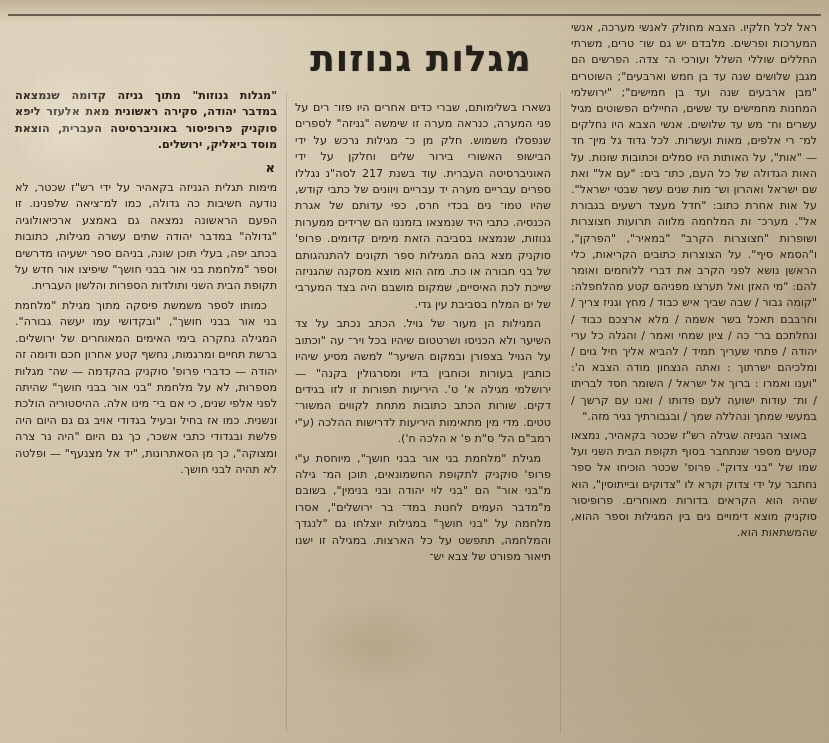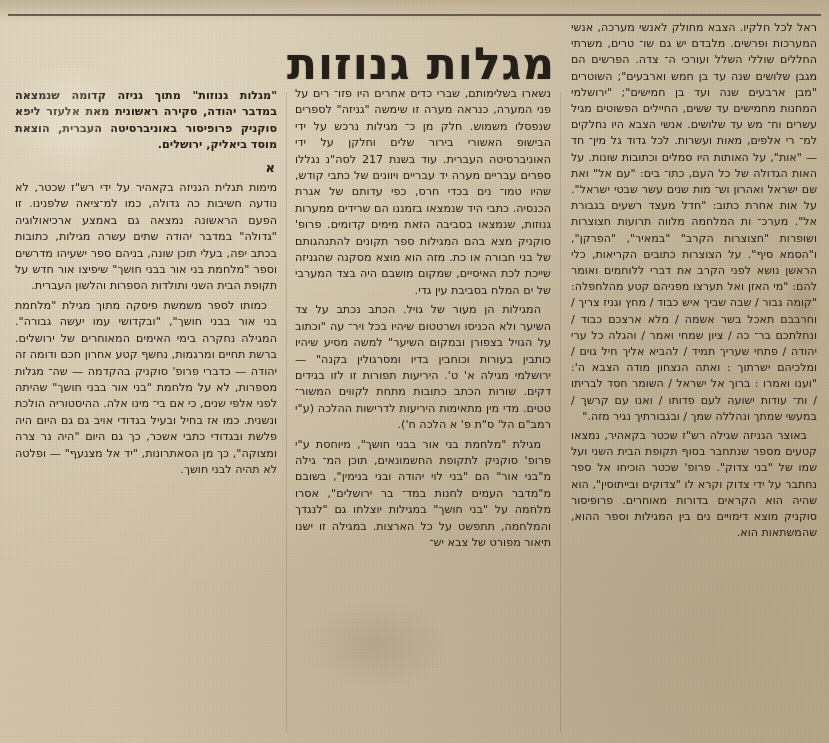--- a/index.html
+++ b/index.html
@@ -67,21 +67,21 @@
   }
 
   
   #headline {
     position: absolute;
     top: 38px;
     right: 258px;
     width: 300px;
     text-align: center;
     font-family: "DejaVu Sans", sans-serif;
-    font-size: 44px;
+    font-size: 36px;
     font-weight: bold;
     color: #241f19;
     letter-spacing: 1px;
     text-shadow: 0 0 1px rgba(40,32,22,.5);
   }
 
   
   .col {
     position: absolute;
     top: 96px;
@@ -94,21 +94,21 @@
     direction: rtl;
   }
   .col p {
     margin: 0 0 3px 0;
     text-indent: 10px;
   }
   .col p.noind { text-indent: 0; }
 
   
   #col-right { right: 12px; width: 246px; top: 20px; }
-  #col-mid   { right: 278px; width: 256px; top: 86px; }
+  #col-mid   { right: 278px; width: 256px; top: 100px; }
   #col-left  { right: 552px; width: 262px; top: 88px; }
 
   
   #col-right { font-size: 11.1px; line-height: 16.2px; }
 
   .lead {
     font-weight: bold;
   }
   .sep-letter {
     display: block;

